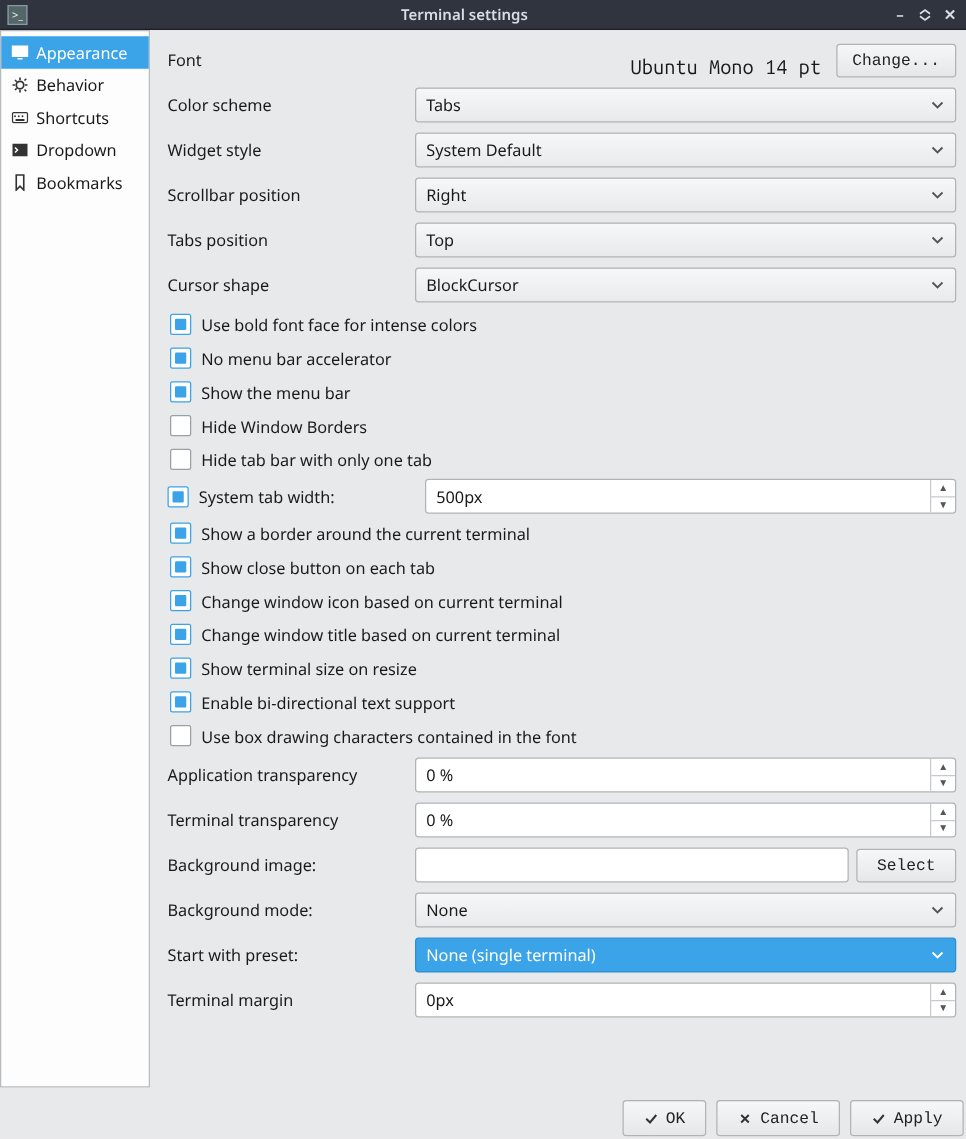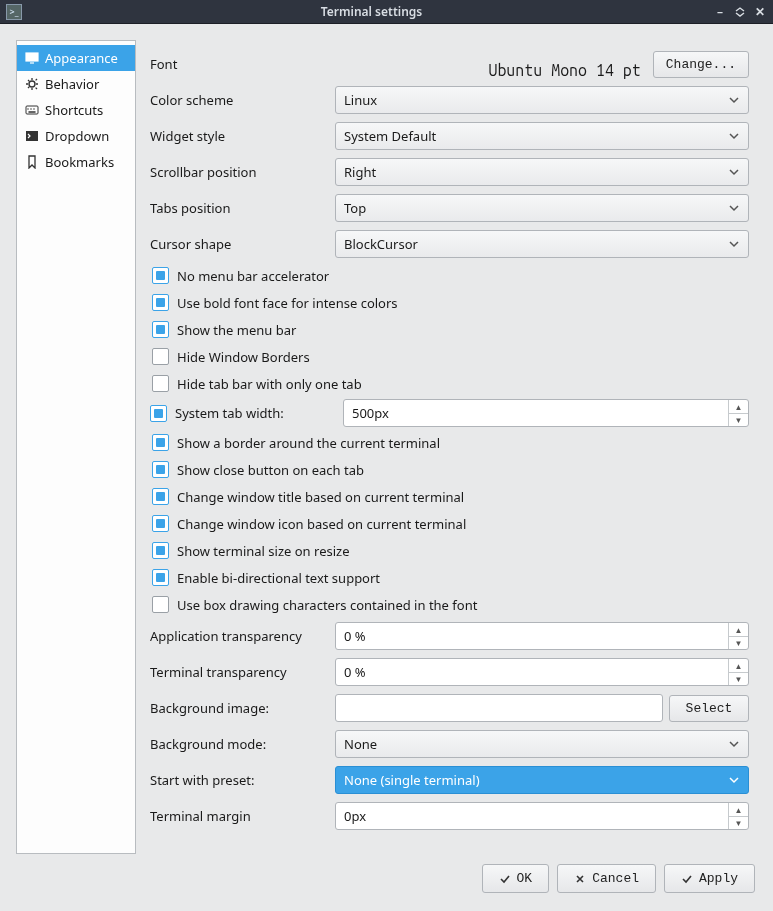--- a/index.html
+++ b/index.html
@@ -21,35 +21,35 @@
   font-size: 12px;
   font-weight: 600;
   padding: 0 6px;
   border-bottom: 1px solid #1c1f26;
 }
 .titlebar .left-icon { width: 16px; height: 16px; background:#566; border:1px solid #89a; margin-right:8px; display:flex; align-items:center; justify-content:center; font-size:9px; color:#cde;}
 .titlebar .title { flex:1; text-align:center; }
 .titlebar .win-buttons { display:flex; gap:6px; }
 .titlebar .win-btn { width:14px; height:14px; color:#d8dde3; display:flex; align-items:center; justify-content:center; font-size:12px; cursor:pointer;}
 
-.window-body { display:flex; flex-direction:column; height: calc(911px - 24px); padding: 16px; background:#e8e9ea;}
+.window-body { display:flex; flex-direction:column; height: calc(911px - 24px); padding: 0; background:#e8e9ea;}
 .panes { display:flex; flex:1; gap:8px; min-height:0;}
 .sidebar {
   width:120px; background:#fdfdfd; border:1px solid #b8bcc0; padding:4px 0;
 }
 .sidebar-item {
   display:flex; align-items:center; gap:6px; padding:4px 8px; cursor:pointer;
   font-size:13px;
 }
 .sidebar-item.selected { background:#3ba3e8; color:#fff; }
 .sidebar-item .icon { width:14px; height:14px; display:flex; align-items:center; justify-content:center; font-size:11px;}
 .sidebar-item.selected .icon svg path, .sidebar-item.selected .icon svg rect { fill:#fff; stroke:#fff;}
 
 .content { flex:1; padding: 6px 8px 6px 6px; overflow:auto;}
-.row { display:flex; align-items:center; min-height:36px; gap:15px;}
+.row { display:flex; align-items:center; min-height:36px; gap:28px;}
 .row-label { width:170px; font-size:13px;}
 .row-field { flex:1; display:flex; gap:6px; align-items:center;}
 .font-display { flex:1; text-align:right; font-family:"Ubuntu Mono","Courier New",monospace; font-size:16px; padding-right:6px;margin-top:12px;}
 .btn {
   background: linear-gradient(#f6f7f8,#e6e7e9);
   border:1px solid #b0b4b9; border-radius:3px; padding:5px 12px;
   font-size:13px; cursor:pointer; color:#222;font-family:Liberation Mono, monospace;
 }
 .combo, .textfield, .spin {
   width:100%; height:28px; border:1px solid #b0b4b9; border-radius:3px;
@@ -155,21 +155,21 @@
         <div class="row-field">
           <div class="font-display">Ubuntu Mono 14 pt</div>
           <button class="btn">Change...</button>
         </div>
       </div>
 
       <div class="row">
         <div class="row-label">Color scheme</div>
         <div class="row-field">
           <div class="combo">
-            <span>Linux</span>
+            <span>Tabs</span>
             <svg class="chev">
                 <path d="M2 4 L6 8 L10 4" stroke="#555" fill="none" stroke-width="1.5"></path>
               </svg>
           </div>
         </div>
       </div>
 
       <div class="row">
         <div class="row-label">Widget style</div>
         <div class="row-field">
@@ -213,25 +213,25 @@
             <span>BlockCursor</span>
             <svg class="chev">
                 <path d="M2 4 L6 8 L10 4" stroke="#555" fill="none" stroke-width="1.5"></path>
               </svg>
           </div>
         </div>
       </div>
 
       <div class="chk-row">
           <div class="chk checked"></div>
+          <span class="chk-label">Use bold font face for intense colors</span>
+        </div>
+      <div class="chk-row">
+          <div class="chk checked"></div>
           <span class="chk-label">No menu bar accelerator</span>
-        </div>
-      <div class="chk-row">
-          <div class="chk checked"></div>
-          <span class="chk-label">Use bold font face for intense colors</span>
         </div>
       <div class="chk-row">
           <div class="chk checked"></div>
           <span class="chk-label">Show the menu bar</span>
         </div>
       <div class="chk-row">
           <div class="chk"></div>
           <span class="chk-label">Hide Window Borders</span>
         </div>
       <div class="chk-row">
@@ -258,25 +258,25 @@
       <div class="chk-row">
           <div class="chk checked"></div>
           <span class="chk-label">Show a border around the current terminal</span>
         </div>
       <div class="chk-row">
           <div class="chk checked"></div>
           <span class="chk-label">Show close button on each tab</span>
         </div>
       <div class="chk-row">
           <div class="chk checked"></div>
+          <span class="chk-label">Change window icon based on current terminal</span>
+        </div>
+      <div class="chk-row">
+          <div class="chk checked"></div>
           <span class="chk-label">Change window title based on current terminal</span>
-        </div>
-      <div class="chk-row">
-          <div class="chk checked"></div>
-          <span class="chk-label">Change window icon based on current terminal</span>
         </div>
       <div class="chk-row">
           <div class="chk checked"></div>
           <span class="chk-label">Show terminal size on resize</span>
         </div>
       <div class="chk-row">
           <div class="chk checked"></div>
           <span class="chk-label">Enable bi-directional text support</span>
         </div>
       <div class="chk-row">

